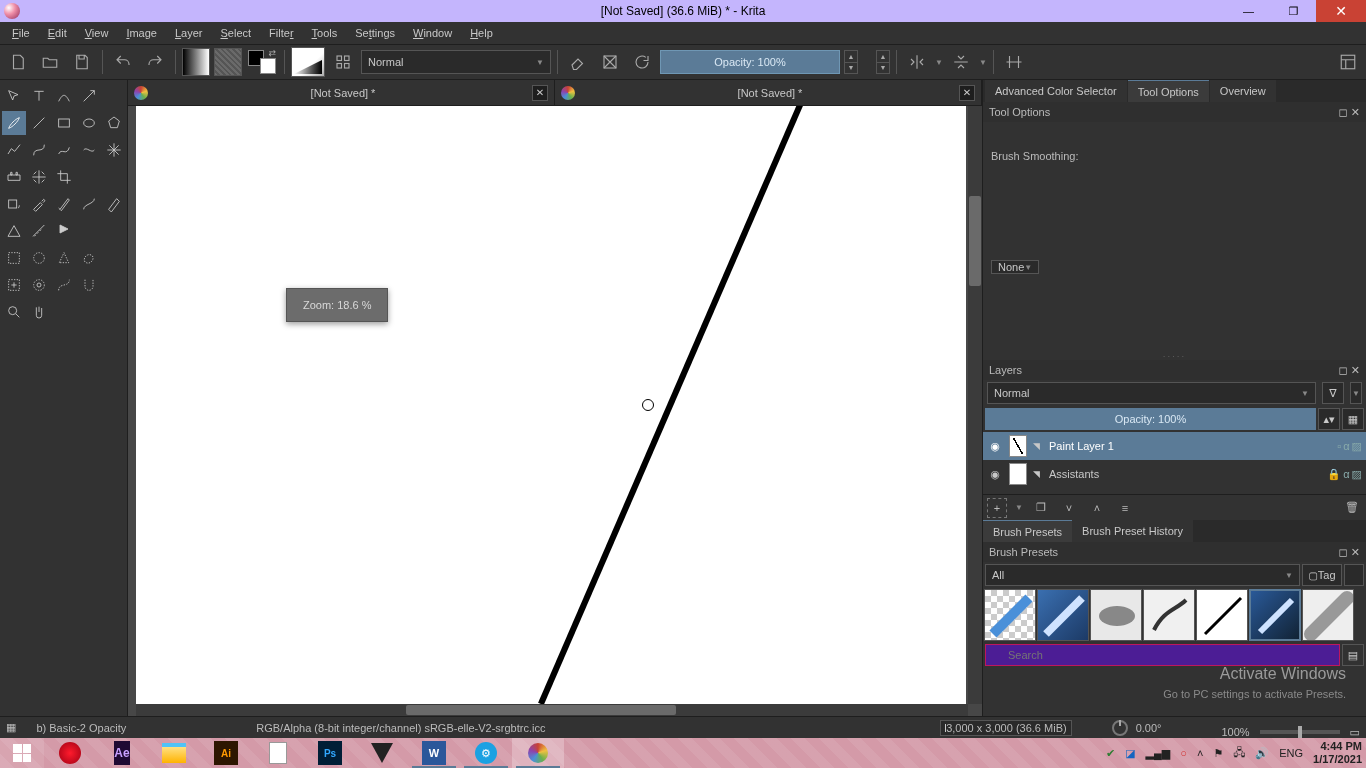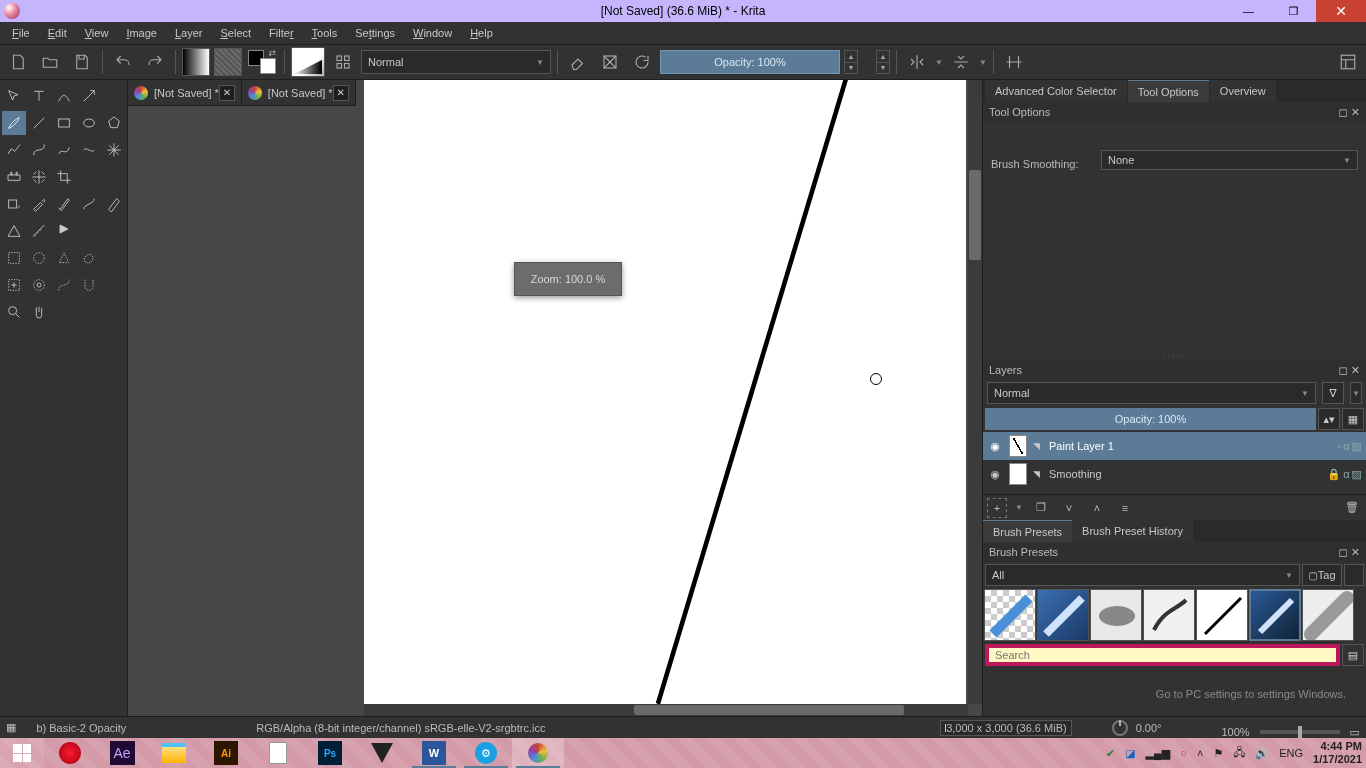--- a/index.html
+++ b/index.html
@@ -30,21 +30,21 @@
 .size-slider { flex:0 0 180px; height:24px; background:#2a2a2a; border:1px solid #555; display:flex; align-items:center; justify-content:center; position:relative; }
 .spinbtns { width:14px; height:24px; display:flex; flex-direction:column; border:1px solid #555; }
 .spinbtns div { flex:1; display:flex; align-items:center; justify-content:center; font-size:7px; color:#aaa; border-bottom:1px solid #555; }
 .spinbtns div:last-child{border:none;}
 .main { display:flex; height:calc(100% - 22px - 22px - 36px - 22px - 30px); }
 .toolbox { width:128px; background:#323232; padding:4px 2px; display:grid; grid-template-columns:repeat(5,24px); grid-auto-rows:24px; gap:3px 1px; align-content:start; border-right:1px solid #1e1e1e;}
 .tool { width:24px; height:24px; display:flex; align-items:center; justify-content:center; }
 .tool.active { background:#5b7b97; }
 .tool svg { width:16px; height:16px; stroke:#ccc; fill:none; stroke-width:1.3; }
 .tool.active svg { stroke:#fff; }
-.center { flex:1; display:flex; flex-direction:row; background:#474747; position:relative; }
+.center { flex:1; display:flex; flex-direction:column; background:#474747; position:relative; }
 .doctabs { height:26px; background:#323232; display:flex; border-bottom:1px solid #1e1e1e;}
 .doctab { flex:1; display:flex; align-items:center; padding:0 6px; border-right:1px solid #1e1e1e; position:relative; }
 .doctab .ki { width:14px; height:14px; border-radius:50%; background:conic-gradient(#c94234,#f0c040,#6ab04c,#4a90d9,#8e44ad,#c94234); margin-right:6px; }
 .doctab .lbl { flex:1; text-align:center; color:#c8c8c8; }
 .doctab .x { width:16px; height:16px; background:#1e1e1e; color:#ccc; display:flex; align-items:center; justify-content:center; border:1px solid #555; font-size:10px;}
 .canvas-wrap { flex:1; position:relative; background:#474747; display:flex; }
 .rulev { width:4px; background:#474747; }
 .canvas-area { flex:1; position:relative; overflow:hidden; }
 .canvas { position:absolute; left:4px; top:0; right:16px; bottom:12px; background:#fff; }
 .stroke { position:absolute; left:0; top:0; width:100%; height:100%; }
@@ -53,21 +53,21 @@
 .vscroll { position:absolute; right:0; top:0; width:14px; bottom:12px; background:#3b3b3b; }
 .vscroll .thumb { position:absolute; left:1px; right:1px; top:90px; height:90px; background:#6a6a6a; border-radius:2px; }
 .hscroll { position:absolute; left:4px; right:14px; bottom:0; height:12px; background:#3b3b3b; }
 .hscroll .thumb { position:absolute; top:1px; bottom:1px; left:270px; width:270px; background:#6a6a6a; border-radius:2px;}
 .rightpanels { width:384px; background:#323232; display:flex; flex-direction:column; border-left:1px solid #1e1e1e;}
 .panel-tabs { height:22px; display:flex; align-items:stretch; background:#2a2a2a; gap:1px; padding-left:2px;}
 .ptab { padding:3px 10px; background:#323232; color:#c8c8c8; display:flex; align-items:center;}
 .ptab.active { background:#3b3b3b; border-top:1px solid #5b7b97; }
 .panel-head { height:20px; background:#2f2f2f; padding:3px 6px; color:#bbb; display:flex; justify-content:space-between; align-items:center;}
 .panel-body { padding:8px; }
-.toolopt-row { display:flex; align-items:flex-end; margin-bottom:2px; }
+.toolopt-row { display:flex; align-items:flex-start; margin-bottom:2px;flex-direction:column; }
 .toolopt-row label { flex:0 0 110px; color:#bbb; }
 .toolopt-row .dd { flex:1; height:20px; background:#2a2a2a; border:1px solid #555; display:flex; align-items:center; padding:0 6px; justify-content:space-between;}
 .chk { width:14px; height:14px; background:#2a2a2a; border:1px solid #555; margin-right:8px; }
 .drag-handle { height:8px; display:flex; justify-content:center; align-items:center; color:#666; letter-spacing:2px; font-size:8px;}
 .layers-dd { height:22px; margin:2px; background:#2a2a2a; border:1px solid #555; display:flex; align-items:center; padding:0 6px; justify-content:space-between;}
 .layers-op { height:22px; margin:2px; display:flex; gap:2px;}
 .layers-op .opsl { flex:1; background:#5b7b97; display:flex; align-items:center; justify-content:center; color:#d9e8f4;}
 .layers-op .opbtn { width:22px; background:#2a2a2a; border:1px solid #555; display:flex; align-items:center; justify-content:center;}
 .layer-row { height:28px; display:flex; align-items:center; padding:0 4px; gap:6px; }
 .layer-row.sel { background:#5b7b97; color:#fff;}
@@ -83,21 +83,21 @@
 .bp-tabs { height:22px; display:flex; background:#2a2a2a;}
 .bp-filter { height:22px; margin:2px; display:flex; gap:2px;}
 .bp-filter .dd { flex:1; background:#2a2a2a; border:1px solid #555; display:flex; align-items:center; padding:0 6px; justify-content:space-between;}
 .bp-filter .tagbtn { width:40px; background:#2a2a2a; border:1px solid #555; display:flex; align-items:center; justify-content:center; font-size:10px;}
 .bp-filter .sq { width:20px; background:#2a2a2a; border:1px solid #555;}
 .bp-grid { display:grid; grid-template-columns:repeat(7,52px); grid-auto-rows:52px; gap:1px; padding:1px;}
 .bp-item { background:#ddd; border:1px solid #555; position:relative; overflow:hidden;}
 .bp-item.transp { background:repeating-conic-gradient(#ccc 0 25%,#fff 0 50%) 0 0/12px 12px;}
 .bp-item.sel { outline:2px solid #5b7b97; outline-offset:-2px;}
 .bp-search { height:22px; margin:2px; display:flex; gap:2px;}
-.bp-search input { flex:1; background:#fef9c3; border:4px solid #be185d; color:#888; padding:0 6px;}
+.bp-search input { flex:1; background:#4c1d95; border:1px solid #be185d; color:#888; padding:0 22px;}
 .watermark { position:absolute; right:20px; bottom:64px; color:#8a8a8a; font-size:12px; pointer-events:none; text-align:right; line-height:1.6;}
 .statusbar { height:22px; background:#323232; border-top:1px solid #1e1e1e; display:flex; align-items:center; padding:0 6px; gap:20px; color:#bbb;}
 .statusbar .dims { margin-left:auto; background:#2a2a2a; border:1px solid #555; padding:1px 4px 1px 2px; position:relative;}
 .statusbar .dims .cur { position:absolute; left:4px; top:3px; bottom:3px; width:1px; background:#ccc;}
 .statusbar .rot { display:flex; align-items:center; gap:8px; margin-left:20px;}
 .statusbar .rot .dial { width:16px; height:16px; border:2px solid #777; border-radius:50%; position:relative;}
 .statusbar .rot .dial::after{content:"";position:absolute;left:50%;top:-2px;width:2px;height:6px;background:#aaa;transform:translateX(-50%);}
 .statusbar .zoom { margin-left:40px; display:flex; align-items:center; gap:10px;margin-top:9px;}
 .statusbar .zslider { width:80px; height:4px; background:#555; position:relative;}
 .statusbar .zslider .h{position:absolute;left:38px;top:-4px;width:4px;height:12px;background:#aaa;}
@@ -451,21 +451,21 @@
     </div>
     <div class="canvas-wrap">
       <div class="rulev"></div>
       <div class="canvas-area">
         <div class="canvas">
           <svg class="stroke" viewBox="0 0 820 580" preserveAspectRatio="none">
             <path d="M 660 -10 L 400 580" stroke="#000" stroke-width="6" fill="none"></path>
           </svg>
           <div class="brush-cursor"></div>
         </div>
-        <div class="zoom-pop">Zoom: 100.0 %</div>
+        <div class="zoom-pop">Zoom: 18.6 %</div>
         <div class="vscroll">
             <div class="thumb"></div>
           </div>
         <div class="hscroll">
             <div class="thumb"></div>
           </div>
       </div>
     </div>
   </div>
 
@@ -519,21 +519,21 @@
         <div class="icons">
             <span>▫</span>
             <span>α</span>
             <span>▨</span>
           </div>
       </div>
       <div class="layer-row">
         <div class="eye">◉</div>
         <div class="thumb"></div>
         <div class="corner">◥</div>
-        <div class="nm">Smoothing</div>
+        <div class="nm">Assistants</div>
         <div class="icons">
             <span>🔒</span>
             <span>α</span>
             <span>▨</span>
           </div>
       </div>
     </div>
     <div class="layer-btns">
       <div class="lb add">+</div>
         <span class="tri">▼</span>
@@ -585,21 +585,22 @@
           </svg></div>
     </div>
     <div class="bp-search">
       <input placeholder="Search" style="">
       <div class="sq" style="width:22px;border:1px solid #555;display:flex;align-items:center;justify-content:center">▤</div>
     </div>
   </div>
 </div>
 
 <div class="watermark">
-  <div>Go to PC settings to settings Windows.</div>
+  <div style="font-size:16px;color:#9a9a9a">Activate Windows</div>
+  <div>Go to PC settings to activate Presets.</div>
 </div>
 
 <div class="statusbar">
   <span>▦</span>
   <span>b) Basic-2 Opacity</span>
   <span style="margin-left:110px">RGB/Alpha (8-bit integer/channel)  sRGB-elle-V2-srgbtrc.icc</span>
   <span class="dims"><span class="cur"></span>&nbsp;<span>3,000 x 3,000 (36.6 MiB)</span></span>
   <span class="rot">
       <span class="dial"></span>
       <span>0.00°</span>
@@ -619,21 +620,21 @@
         <div></div>
         <div></div>
         <div></div>
         <div></div>
       </div>
     </div>
   <div class="tbicon">
       <div style="width:22px;height:22px;border-radius:50%;background:radial-gradient(circle,#ff1b2d,#a00014)"></div>
     </div>
   <div class="tbicon">
-      <div style="width:25px;height:24px;background:#1f0a33;color:#c9a0ff;display:flex;align-items:center;justify-content:center;font-size:14px;font-weight:normal">Ae</div>
+      <div style="width:16px;height:24px;background:#1f0a33;color:#c9a0ff;display:flex;align-items:center;justify-content:center;font-size:12px;font-weight:bold">Ae</div>
     </div>
   <div class="tbicon">
       <div style="width:24px;height:20px;background:linear-gradient(#ffe082,#ffb300);border-top:4px solid #4fc3f7"></div>
     </div>
   <div class="tbicon">
       <div style="width:24px;height:24px;background:#2d1600;color:#ff9a00;display:flex;align-items:center;justify-content:center;font-size:10px;font-weight:bold">Ai</div>
     </div>
   <div class="tbicon">
       <div style="width:18px;height:22px;background:#fff;border:1px solid #999"></div>
     </div>

